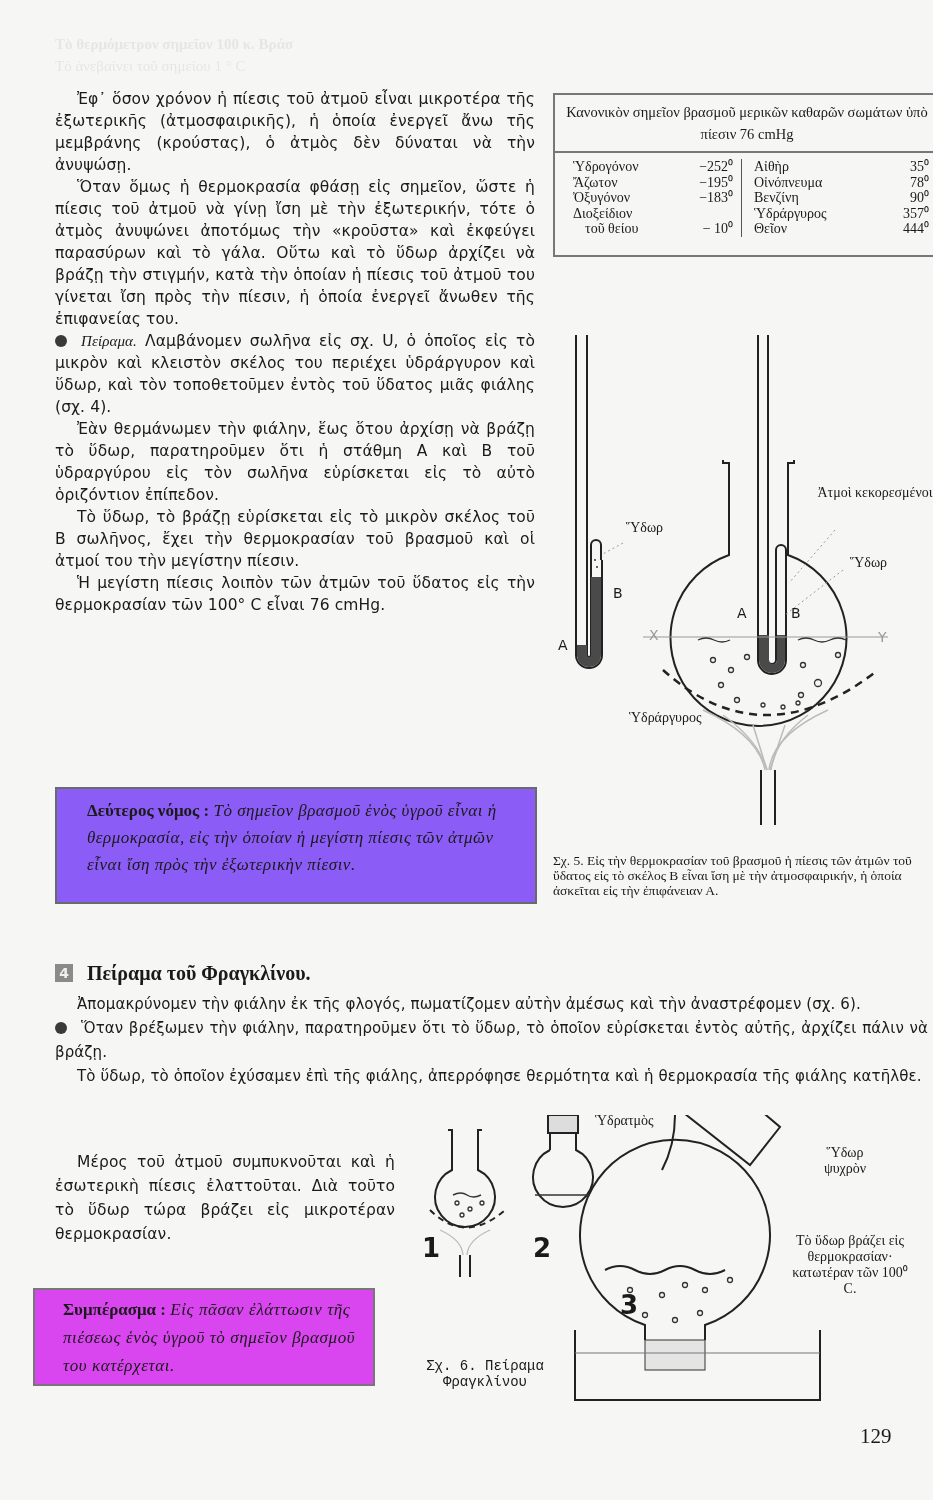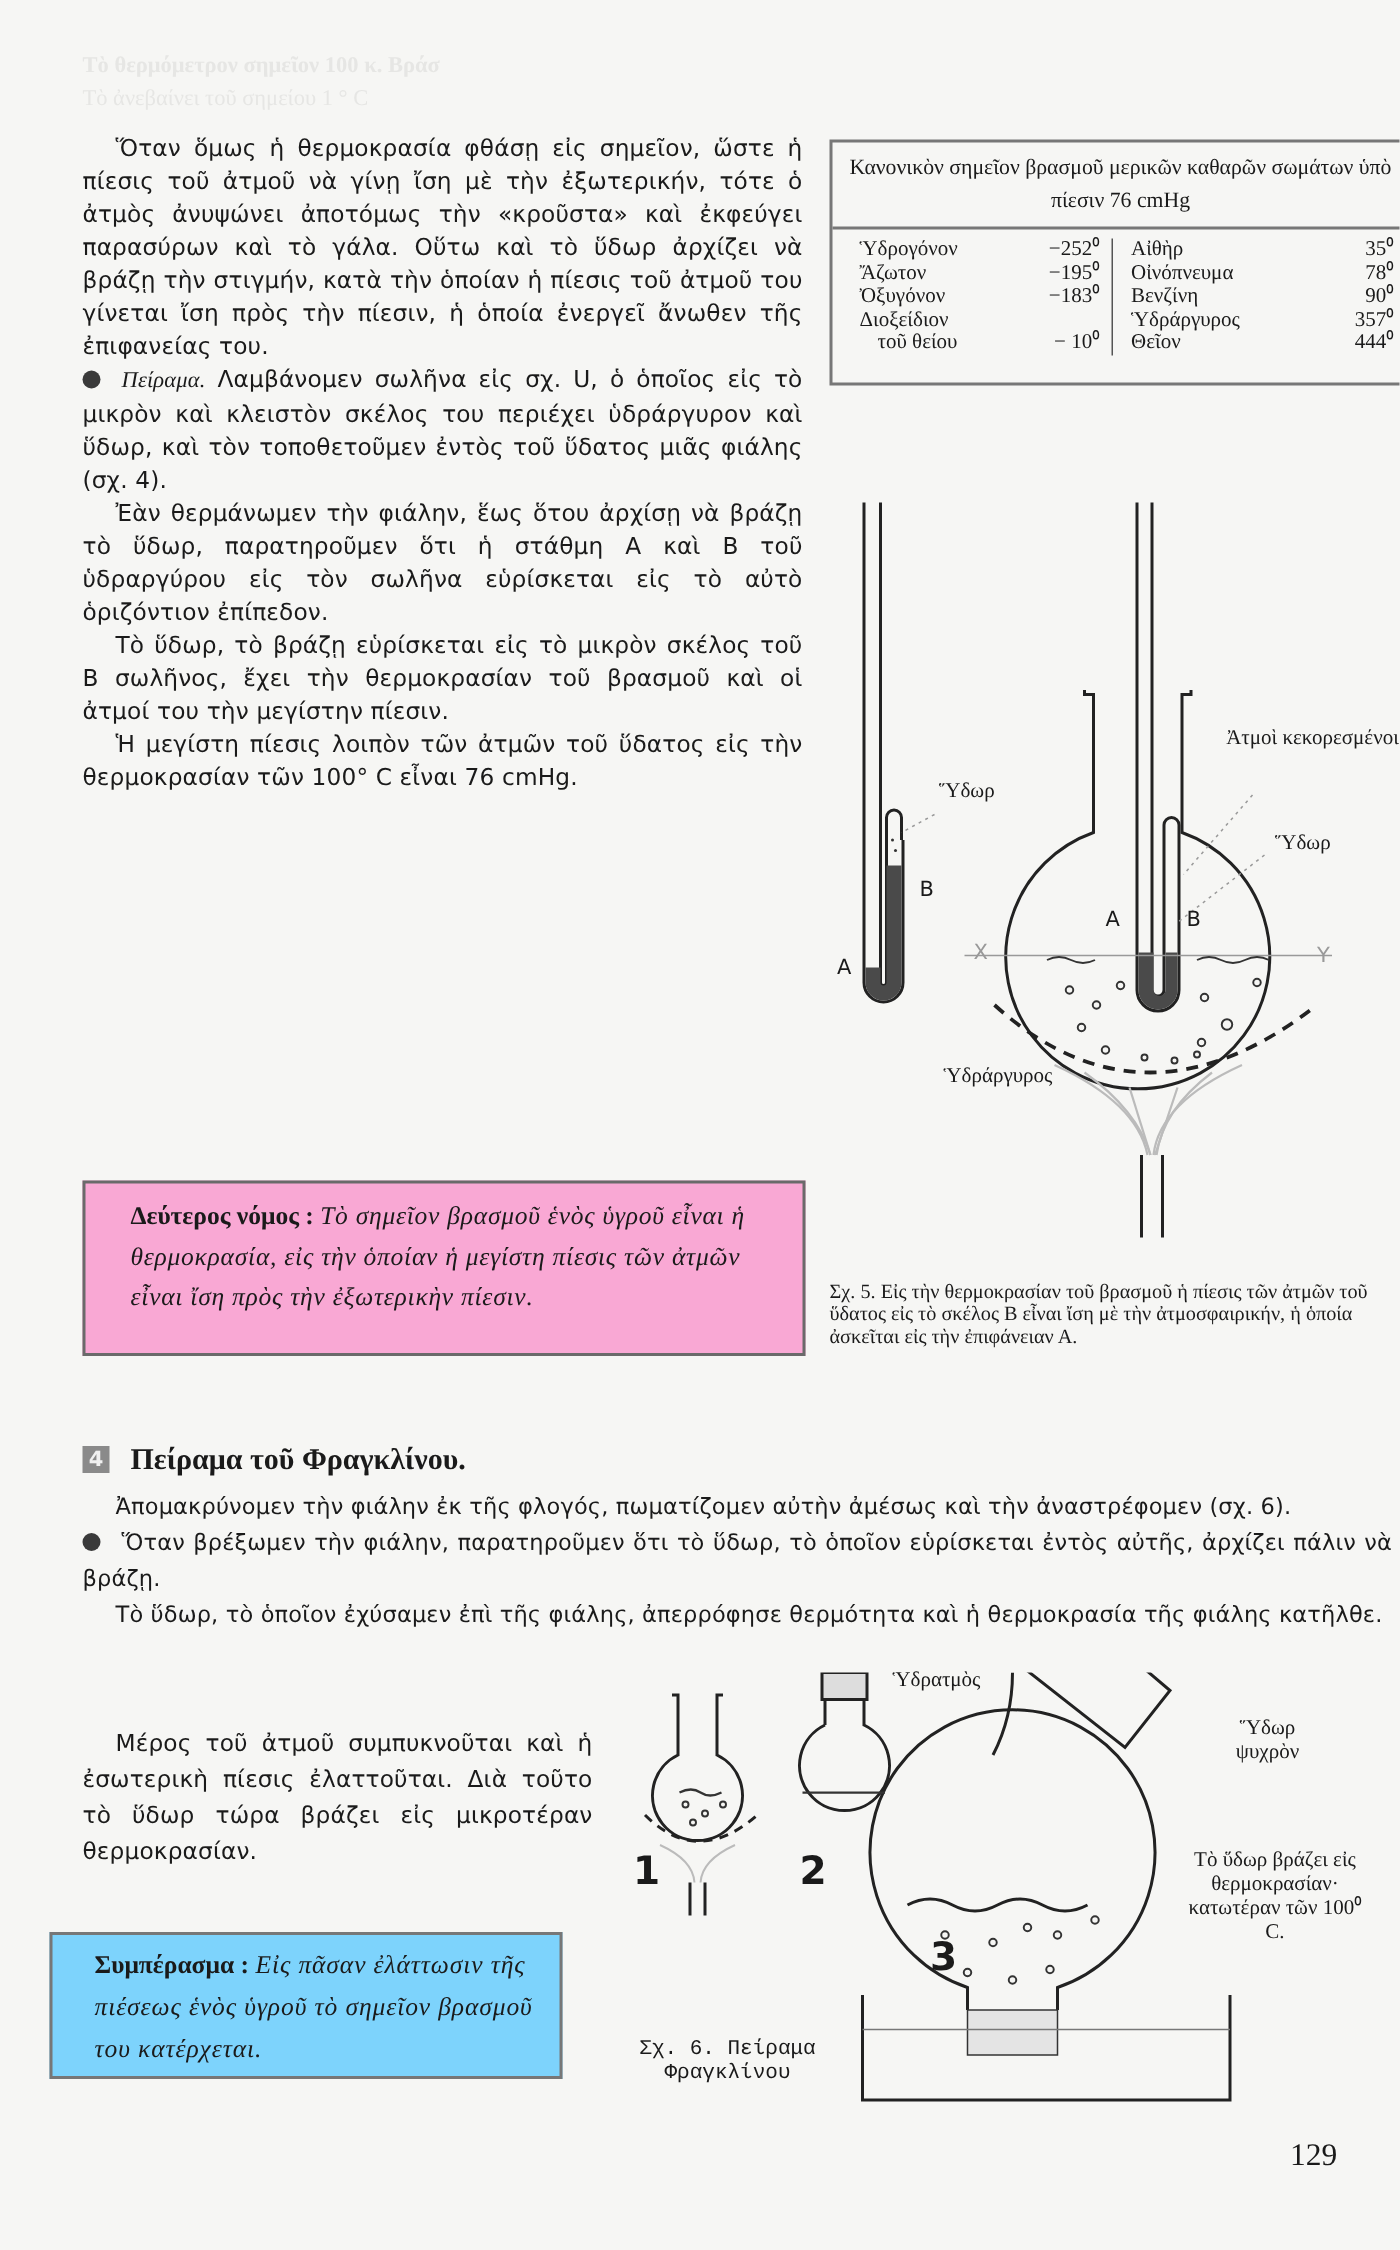--- a/index.html
+++ b/index.html
@@ -12,21 +12,21 @@
   .ghost.g1 { left: 55px; top: 36px; font-weight: bold; }
   .ghost.g2 { left: 55px; top: 58px; }
   .col-left { position: absolute; left: 55px; top: 88px; width: 480px; }
   .p { font-size: 15.5px; line-height: 22px; text-align: justify; margin: 0; letter-spacing: 0.1px; }
   .indent { text-indent: 22px; }
   .bullet { display: inline-block; width: 12px; height: 12px; border-radius: 50%; background: #3a3a3a; margin-right: 14px; vertical-align: -1px; }
   .ital-serif { font-family: "Liberation Serif", serif; font-style: italic; font-size: 15px; }
   .law-box {
     position: absolute; left: 55px; top: 787px; width: 482px; height: 117px;
     border: 2px solid #6a6a6a; box-sizing: border-box; padding: 8px 22px 8px 30px;
-    font-family: "Liberation Serif", serif; font-size: 17px; line-height: 27px; background: #f9a8d4;
+    font-family: "Liberation Serif", serif; font-size: 17px; line-height: 27px; background: #8b5cf6;
   }
   .law-box b { font-weight: bold; font-style: normal; }
   .law-box i { font-style: italic; letter-spacing: 0.5px; }
   .table-box {
     position: absolute; left: 553px; top: 93px; width: 388px; height: 164px;
     border: 2px solid #777; box-sizing: border-box; background: #f6f6f4;
     font-family: "Liberation Serif", serif;
   }
   .table-box .cap { text-align: center; font-size: 14.5px; line-height: 22px; padding: 6px 6px 6px; border-bottom: 2px solid #777; }
   .table-box .cols { display: flex; padding: 6px 10px 0 18px; font-size: 14px; line-height: 15.5px; }
@@ -41,36 +41,37 @@
   .cap5 { position: absolute; left: 553px; top: 853px; width: 375px; font-family: "Liberation Serif", serif; font-size: 13.5px; line-height: 15px; }
   .h4 { position: absolute; left: 55px; top: 962px; font-family: "Liberation Serif", serif; font-weight: bold; font-size: 20px; }
   .h4 .num { display: inline-block; width: 18px; height: 18px; background: #8a8a8a; color: #f0f0f0; font-size: 14px; text-align: center; line-height: 18px; margin-right: 14px; vertical-align: 2px; font-family: "DejaVu Sans", sans-serif; }
   .sec4 { position: absolute; left: 55px; top: 990px; width: 873px; }
   .sec4 .p { font-size: 15px; line-height: 24px; }
   .sec4b { position: absolute; left: 55px; top: 1150px; width: 340px; }
   .sec4b .p { font-size: 15.5px; line-height: 24px; }
   .concl-box {
     position: absolute; left: 33px; top: 1288px; width: 342px; height: 98px;
     border: 2px solid #777; box-sizing: border-box; padding: 6px 14px 6px 28px;
-    font-family: "Liberation Serif", serif; font-size: 17px; line-height: 28px; background: #7dd3fc;
+    font-family: "Liberation Serif", serif; font-size: 17px; line-height: 28px; background: #d946ef;
   }
   .concl-box b { font-weight: bold; }
   .concl-box i { letter-spacing: 0.6px; }
   .fig6 { position: absolute; left: 400px; top: 1115px; width: 533px; height: 290px; }
   .cap6 { position: absolute; left: 425px; top: 1358px; width: 120px; text-align: center; font-family: Liberation Mono, monospace; font-size: 14px; line-height: 16px; }
   .pageno { position: absolute; left: 860px; top: 1424px; font-family: "Liberation Serif", serif; font-size: 21px; }
   .bignum { position: absolute; font-family: "DejaVu Sans", sans-serif; font-weight: bold; font-size: 26px; }
 </style>
 </head>
 <body>
 
 <div class="ghost g1">Τὸ θερμόμετρον σημεῖον 100 κ. Βράσ</div>
 <div class="ghost g2">Τὸ ἀνεβαίνει τοῦ σημείου 1 ° C</div>
 
 <div class="col-left">
+  <p class="p indent">Ἐφ᾽ ὅσον χρόνον ἡ πίεσις τοῦ ἀτμοῦ εἶναι μικροτέρα τῆς ἐξωτερικῆς (ἀτμοσφαιρικῆς), ἡ ὁποία ἐνεργεῖ ἄνω τῆς μεμβράνης (κρούστας), ὁ ἀτμὸς δὲν δύναται νὰ τὴν ἀνυψώσῃ.</p>
   <p class="p indent">Ὅταν ὅμως ἡ θερμοκρασία φθάσῃ εἰς σημεῖον, ὥστε ἡ πίεσις τοῦ ἀτμοῦ νὰ γίνῃ ἴση μὲ τὴν ἐξωτερικήν, τότε ὁ ἀτμὸς ἀνυψώνει ἀποτόμως τὴν «κροῦστα» καὶ ἐκφεύγει παρασύρων καὶ τὸ γάλα. Οὕτω καὶ τὸ ὕδωρ ἀρχίζει νὰ βράζῃ τὴν στιγμήν, κατὰ τὴν ὁποίαν ἡ πίεσις τοῦ ἀτμοῦ του γίνεται ἴση πρὸς τὴν πίεσιν, ἡ ὁποία ἐνεργεῖ ἄνωθεν τῆς ἐπιφανείας του.</p>
   <p class="p">
     <span class="bullet"></span><span class="ital-serif">Πείραμα.</span>
     <span>Λαμβάνομεν σωλῆνα εἰς σχ. U, ὁ ὁποῖος εἰς τὸ μικρὸν καὶ κλειστὸν σκέλος του περιέχει ὑδράργυρον καὶ ὕδωρ, καὶ τὸν τοποθετοῦμεν ἐντὸς τοῦ ὕδατος μιᾶς φιάλης (σχ. 4).</span>
   </p>
   <p class="p indent">Ἐὰν θερμάνωμεν τὴν φιάλην, ἕως ὅτου ἀρχίσῃ νὰ βράζῃ τὸ ὕδωρ, παρατηροῦμεν ὅτι ἡ στάθμη Α καὶ Β τοῦ ὑδραργύρου εἰς τὸν σωλῆνα εὑρίσκεται εἰς τὸ αὐτὸ ὁριζόντιον ἐπίπεδον.</p>
   <p class="p indent">Τὸ ὕδωρ, τὸ βράζῃ εὑρίσκεται εἰς τὸ μικρὸν σκέλος τοῦ Β σωλῆνος, ἔχει τὴν θερμοκρασίαν τοῦ βρασμοῦ καὶ οἱ ἀτμοί του τὴν μεγίστην πίεσιν.</p>
   <p class="p indent">Ἡ μεγίστη πίεσις λοιπὸν τῶν ἀτμῶν τοῦ ὕδατος εἰς τὴν θερμοκρασίαν τῶν 100° C εἶναι 76 cmHg.</p>
 </div>
 

